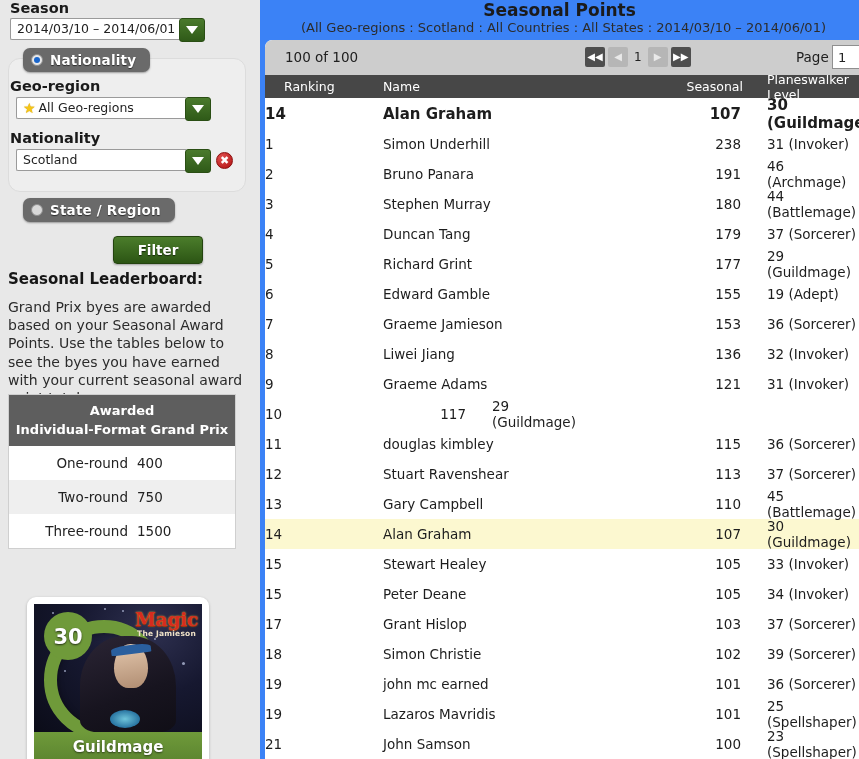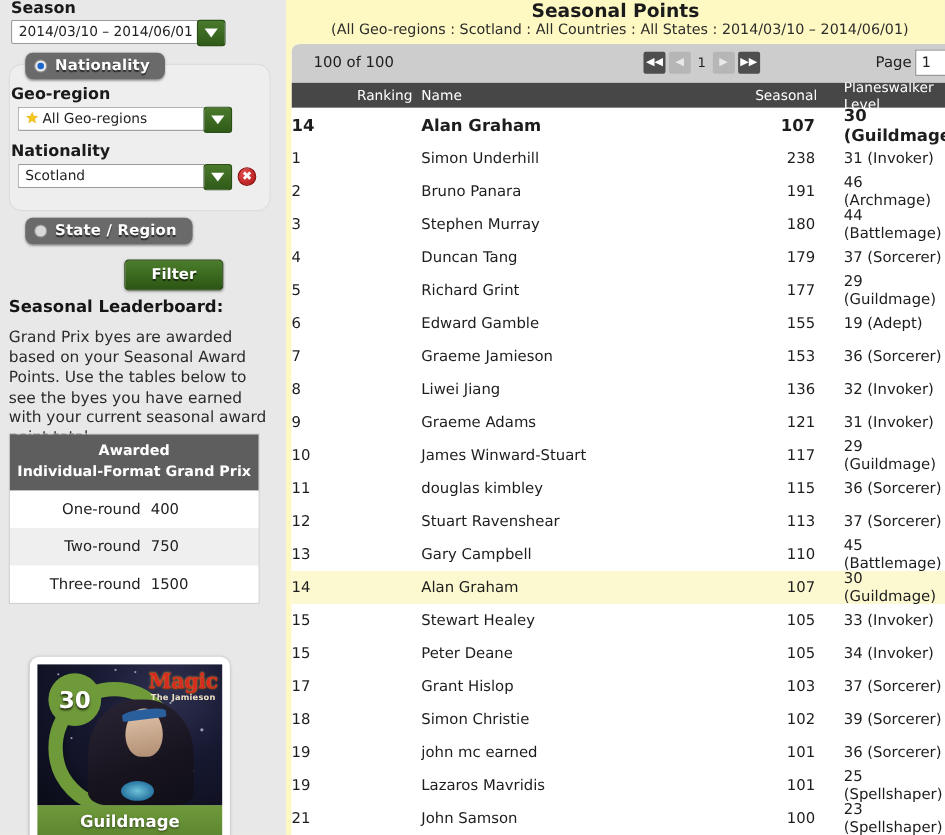--- a/index.html
+++ b/index.html
@@ -6,21 +6,21 @@
     margin: 0;
     padding: 0;
     background: #e8e8e8;
     font-family: "DejaVu Sans", "Liberation Sans", sans-serif;
   }
   #app {
     position: relative;
     width: 859px;
     height: 759px;
     overflow: hidden;
-    background: #fef9c3;
+    background: #3b82f6;
   }
 
   
   #sidebar {
     position: absolute;
     left: 0; top: 0;
     width: 260px;
     height: 759px;
     background: #e8e8e8;
   }
@@ -434,21 +434,21 @@
     height: 23px;
     background: #474747;
     align-items: center;
   }
   #thead .th {
     color: #ffffff;
     font-size: 12.5px;
     font-weight: normal;
     box-sizing: border-box;
   }
-  .col-rank  { width: 110px; padding-left: 2px; text-align: right; }
+  .col-rank  { width: 110px; padding-left: 19px; }
   .col-name  { width: 275px; padding-left: 8px; }
   .col-seas  { width: 105px; text-align: right; padding-right: 12px; }
   .col-level { width: 110px; padding-left: 12px; }
 
   .trow {
     display: flex;
     height: 30px;
     align-items: center;
     font-size: 13.5px;
     color: #1d1d1d;
@@ -645,21 +645,20 @@
             <div class="td col-level">32 (Invoker)</div>
           </div>
           <div class="trow">
             <div class="td col-rank">9</div>
             <div class="td col-name">Graeme Adams</div>
             <div class="td col-seas">121</div>
             <div class="td col-level">31 (Invoker)</div>
           </div>
           <div class="trow">
             <div class="td col-rank">10</div>
-            <div class="td col-name">James Winward-Stuart</div>
             <div class="td col-seas">117</div>
             <div class="td col-level">29 (Guildmage)</div>
           </div>
           <div class="trow">
             <div class="td col-rank">11</div>
             <div class="td col-name">douglas kimbley</div>
             <div class="td col-seas">115</div>
             <div class="td col-level">36 (Sorcerer)</div>
           </div>
           <div class="trow">

